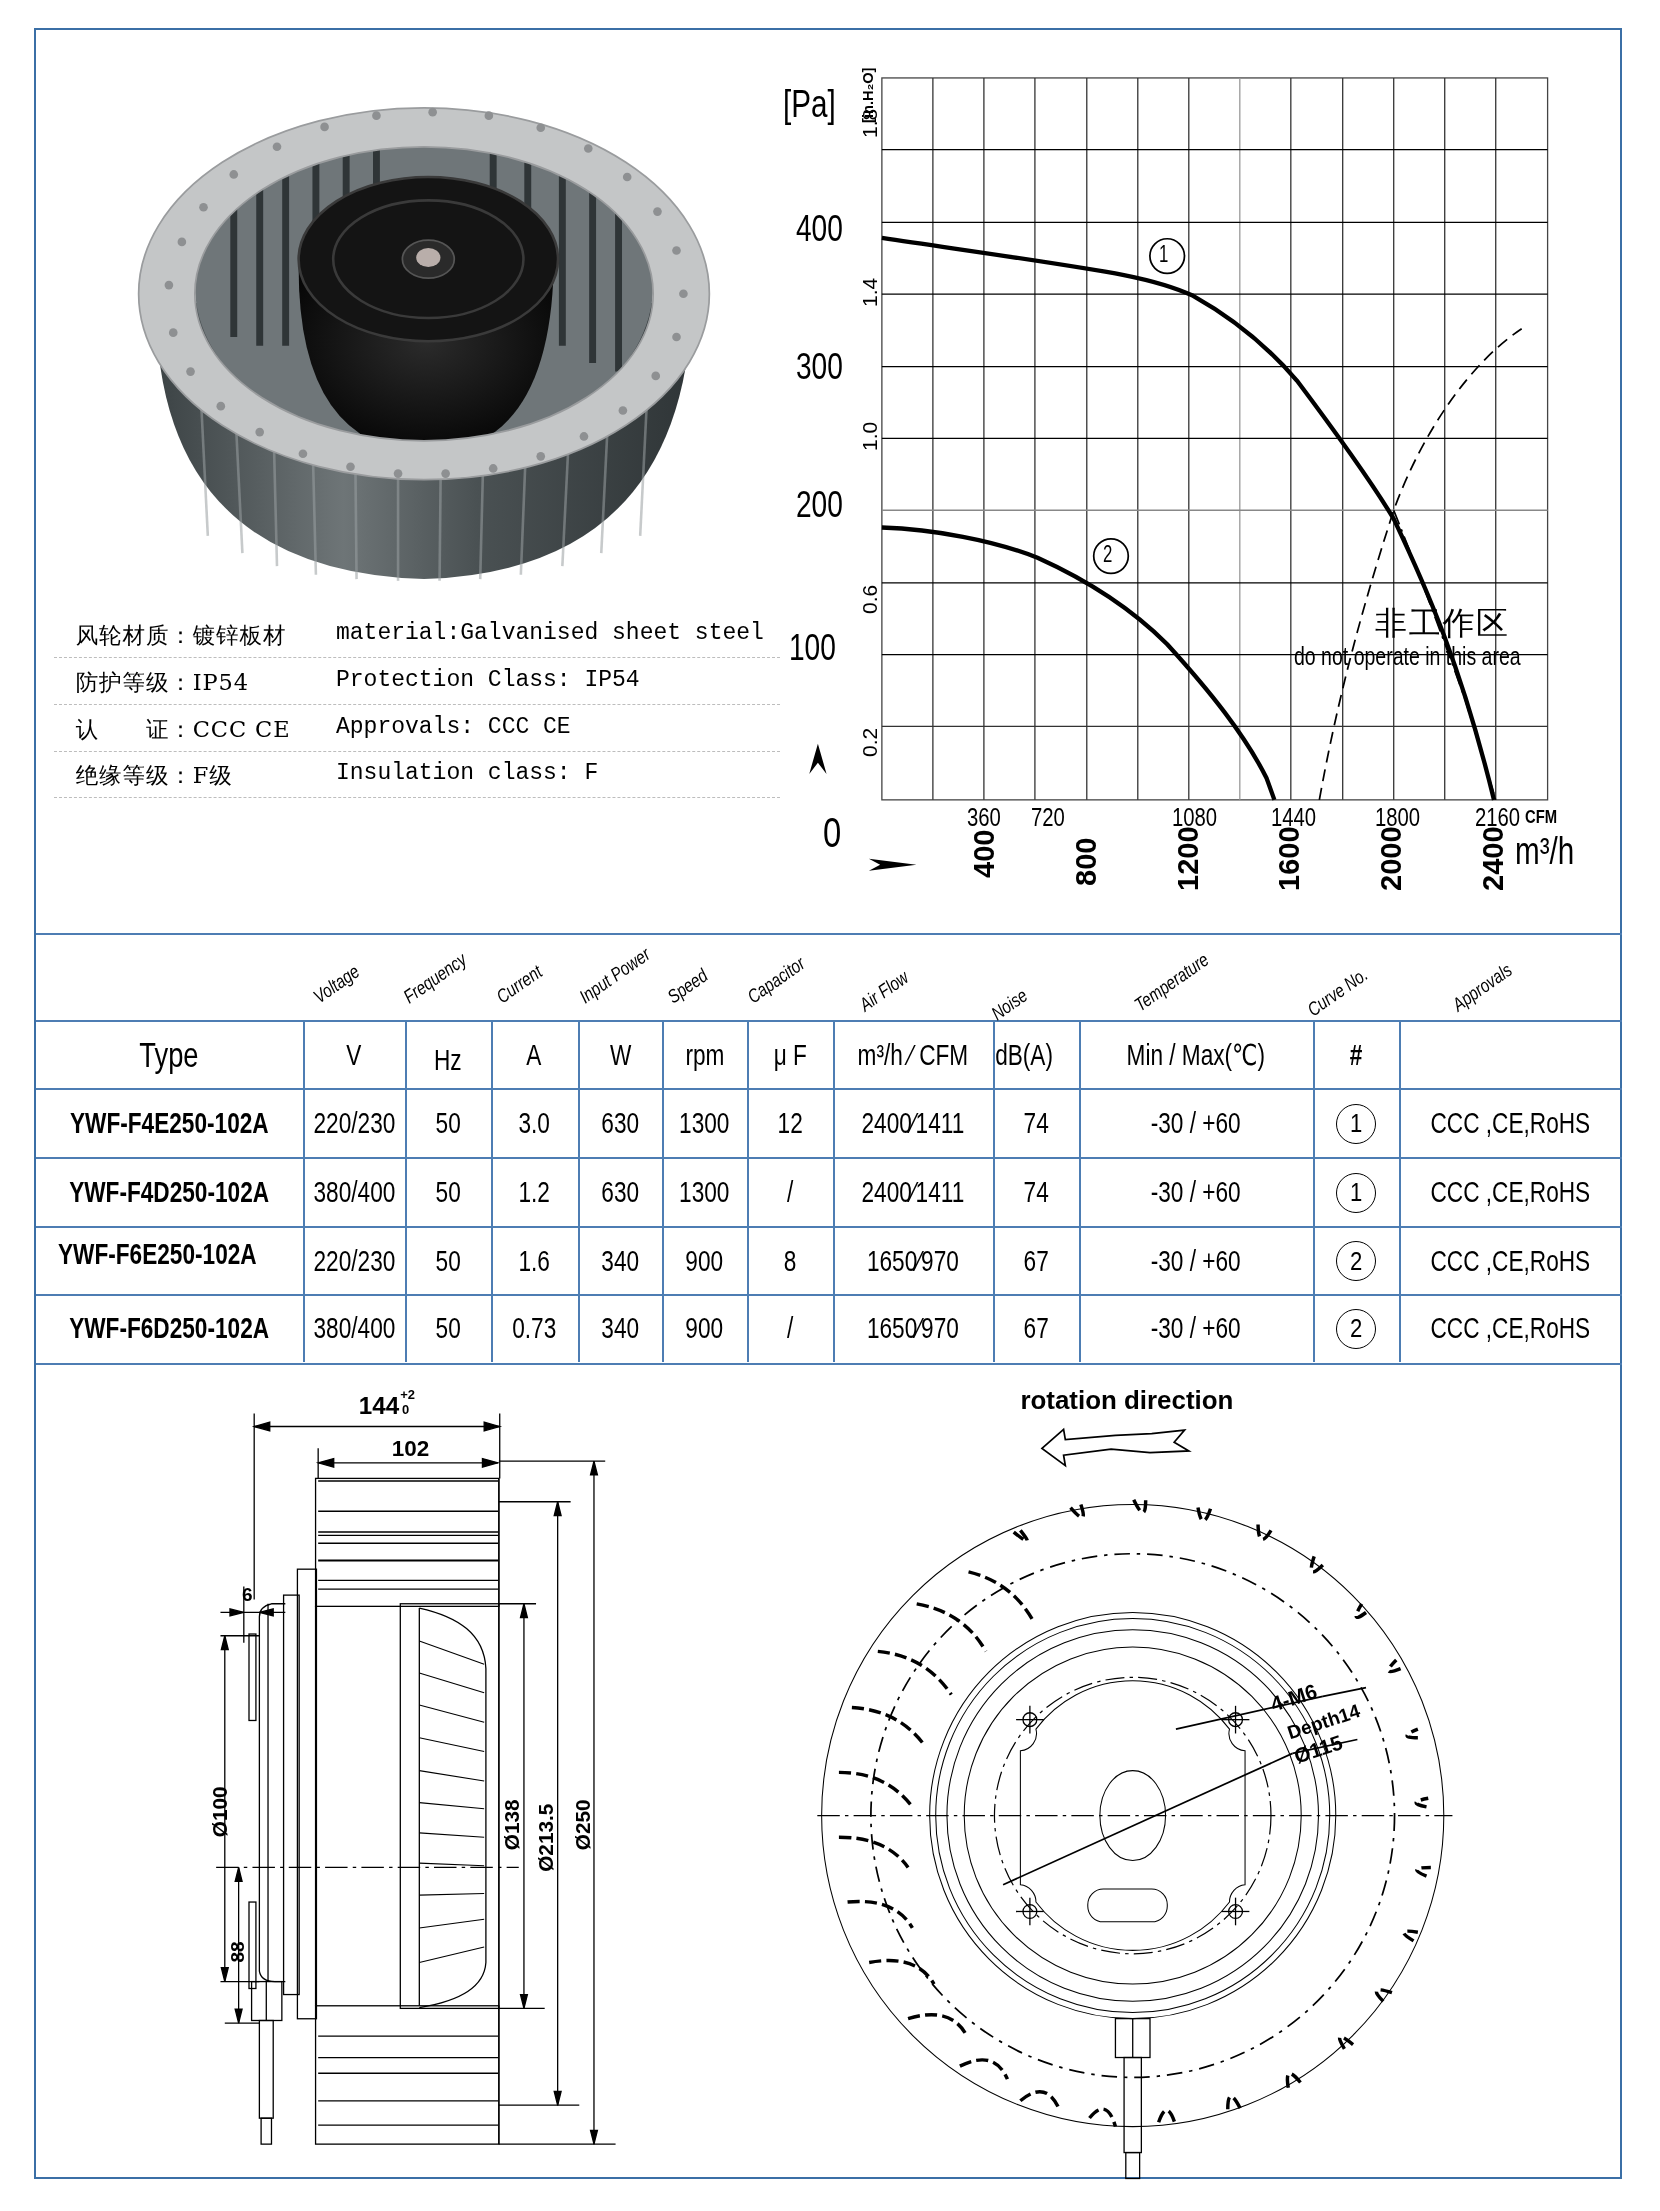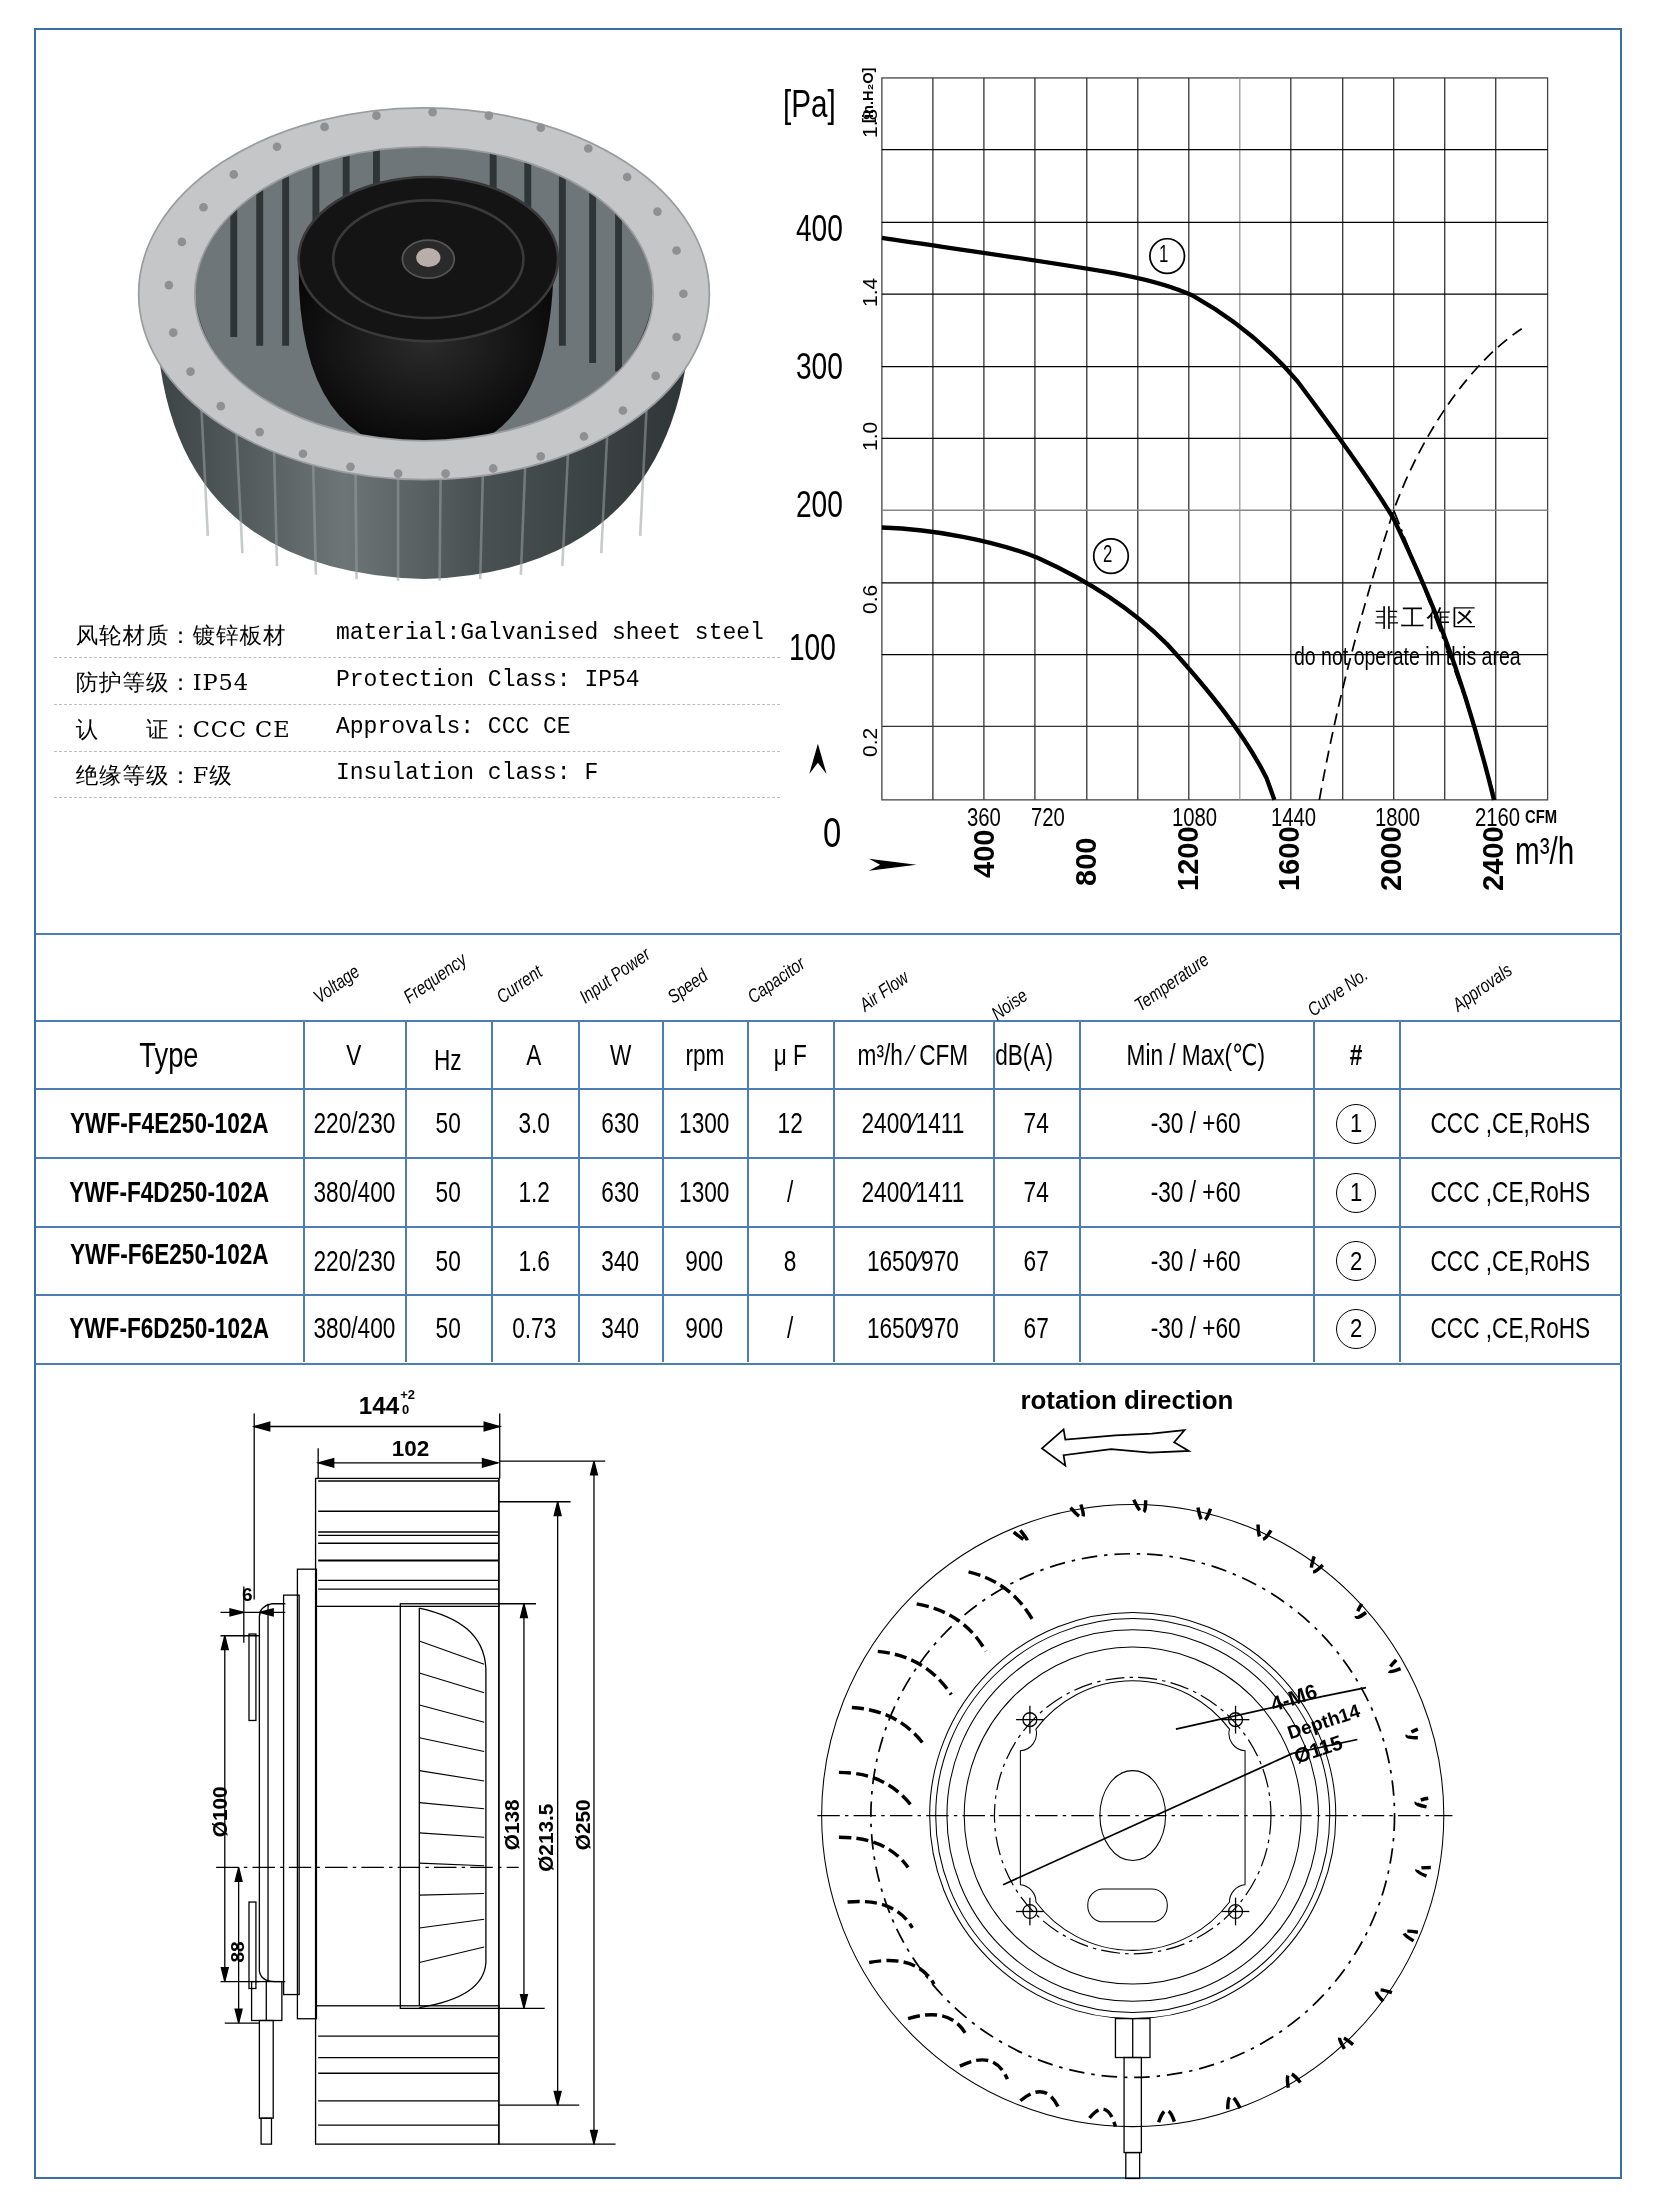--- a/index.html
+++ b/index.html
@@ -229,21 +229,21 @@
   <span class="axis-lbl" style="left:1525px;top:806px;font-size:19px;font-weight:bold;">CFM</span>
 
   <div class="abs" style="left:968px;top:878px;transform:rotate(-90deg);transform-origin:left top;font-size:29px;font-weight:bold;">400</div>
   <div class="abs" style="left:1070px;top:886px;transform:rotate(-90deg);transform-origin:left top;font-size:29px;font-weight:bold;">800</div>
   <div class="abs" style="left:1172px;top:891px;transform:rotate(-90deg);transform-origin:left top;font-size:29px;font-weight:bold;">1200</div>
   <div class="abs" style="left:1273px;top:891px;transform:rotate(-90deg);transform-origin:left top;font-size:29px;font-weight:bold;">1600</div>
   <div class="abs" style="left:1375px;top:891px;transform:rotate(-90deg);transform-origin:left top;font-size:29px;font-weight:bold;">2000</div>
   <div class="abs" style="left:1477px;top:891px;transform:rotate(-90deg);transform-origin:left top;font-size:29px;font-weight:bold;">2400</div>
   <span class="axis-lbl" style="left:1515px;top:830px;font-size:38px;">m³/h</span>
 
-  <span class="abs" style="left:1375px;top:602px;font-size:24px;font-family:'DejaVu Sans',sans-serif;letter-spacing:1.7px;">非工作区</span>
+  <span class="abs" style="left:1375px;top:602px;font-size:32px;font-family:'DejaVu Sans',sans-serif;letter-spacing:1.7px;">非工作区</span>
   <span class="axis-lbl" style="left:1294px;top:642px;font-size:25px;">do not operate in this area</span>
 </div>
 
 <div>
   <span class="rot-h" style="left:322px;top:986px;">Voltage</span>
   <span class="rot-h" style="left:412px;top:986px;">Frequency</span>
   <span class="rot-h" style="left:505px;top:986px;">Current</span>
   <span class="rot-h" style="left:588px;top:986px;">Input Power</span>
   <span class="rot-h" style="left:676px;top:986px;">Speed</span>
   <span class="rot-h" style="left:756px;top:986px;">Capacitor</span>
@@ -366,21 +366,21 @@
       <div class="circ">
         <span>1</span>
       </div>
     </div>
   <div class="cell" style="left:1399px;top:1159px;width:223px;height:67px;">
       <span>CCC ,CE,RoHS</span>
     </div>
 </div>
 
 <div>
-  <div class="cell type-cell" style="left:36px;top:1228px;width:266px;height:53px;justify-content:center;">
+  <div class="cell type-cell" style="left:24px;top:1228px;width:266px;height:53px;justify-content:center;">
       <span>YWF-F6E250-102A</span>
     </div>
   <div class="cell" style="left:303px;top:1228px;width:102px;height:66px;">
       <span>220/230</span>
     </div>
   <div class="cell" style="left:405px;top:1228px;width:86px;height:66px;">
       <span>50</span>
     </div>
   <div class="cell" style="left:491px;top:1228px;width:86px;height:66px;">
       <span>1.6</span>

